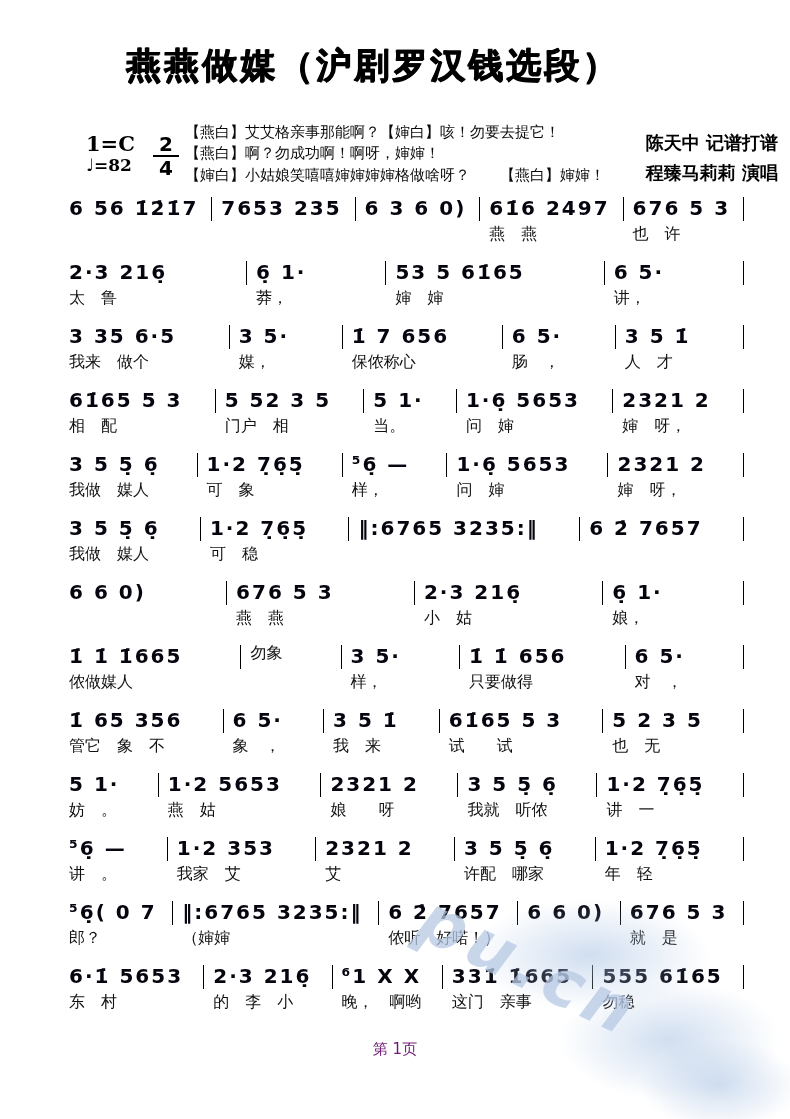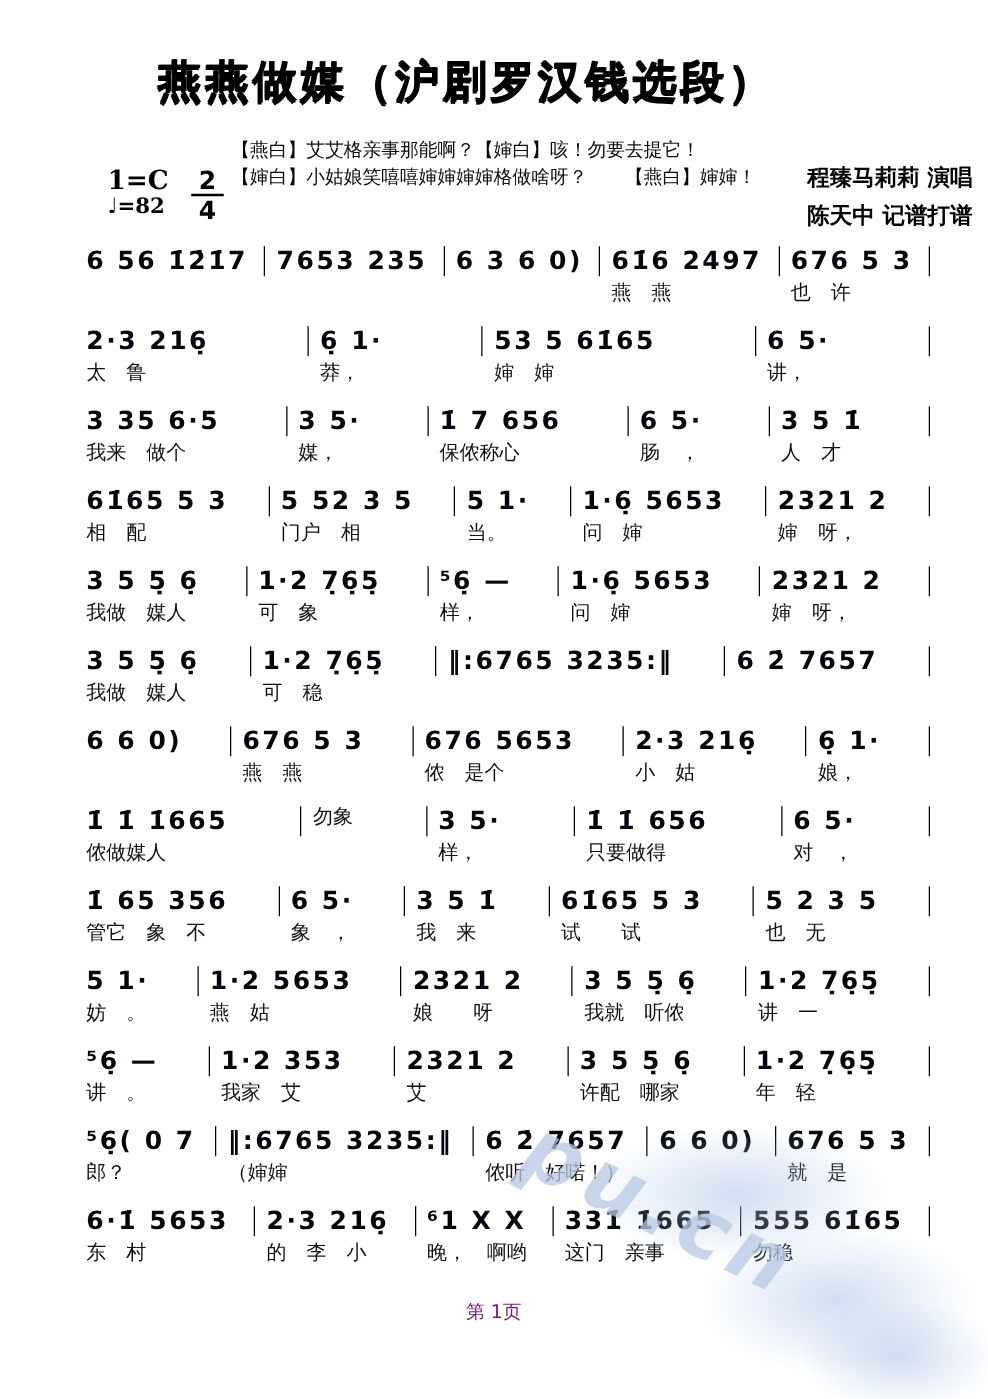--- a/index.html
+++ b/index.html
@@ -16,21 +16,21 @@
     transform:translateX(-22px);
     font-size:35px;font-weight:bold;letter-spacing:3px;
     text-shadow:1px 0 0 #000, 0 1px 0 #000;
   }
   .keyblock{position:absolute;left:86px;top:132px;line-height:1.15;}
   .keyblock .key{font-family:"DejaVu Serif","Liberation Serif",serif;font-size:21px;font-weight:bold;}
   .keyblock .tempo{font-family:"DejaVu Serif","Liberation Serif",serif;font-size:17px;font-weight:bold;}
   .timesig{position:absolute;left:153px;top:134px;width:26px;text-align:center;line-height:1.0;}
   .timesig .num{font-size:20px;font-weight:bold;border-bottom:2px solid #000;display:block;padding-bottom:1px;}
   .timesig .den{font-size:20px;font-weight:bold;display:block;padding-top:1px;}
-  .dialog{position:absolute;left:185px;top:110px;width:425px;font-size:15px;line-height:1.42;color:#0a0a0a;font-weight:500;}
+  .dialog{position:absolute;left:185px;top:122px;width:425px;font-size:15px;line-height:1.42;color:#0a0a0a;font-weight:500;}
   .credits{position:absolute;right:12px;top:128px;font-size:18px;font-weight:bold;line-height:1.65;text-align:left;}
 
   
   .score{position:absolute;top:194px;left:60px;right:46px;}
   .system{display:flex;width:100%;margin-bottom:9px;}
   .measure{flex:1 1 auto;position:relative;padding:0 7px 0 9px;}
   .measure::after{
     content:"";position:absolute;right:0;top:3px;height:24px;
     border-right:1.6px solid #000;
   }
@@ -68,26 +68,27 @@
     <div class="tempo">♩=82</div>
   </div>
 
   <div class="timesig">
     <span class="num">2</span>
     <span class="den">4</span>
   </div>
 
   <div class="dialog">
     <div>【燕白】艾艾格亲事那能啊？【婶白】咳！勿要去提它！</div>
+    <div>【燕白】啊？勿成功啊！啊呀，婶婶！</div>
     <div>【婶白】小姑娘笑嘻嘻婶婶婶婶格做啥呀？　　【燕白】婶婶！</div>
   </div>
 
   <div class="credits">
+    <div>陈天中 记谱打谱</div>
     <div>程臻马莉莉 演唱</div>
-    <div>陈天中 记谱打谱</div>
   </div>
 
   <div class="score">
       <div class="system">
         <div class="measure">
           <div class="notes">6 56 1̇2̇1̇7</div>
           <div class="lyric"></div>
         </div>
         <div class="measure">
           <div class="notes">7653 235</div>
@@ -209,24 +210,20 @@
         </div>
       </div>
       <div class="system">
         <div class="measure">
           <div class="notes">6 6 0)</div>
           <div class="lyric"></div>
         </div>
         <div class="measure">
           <div class="notes">676 5 3</div>
           <div class="lyric">燕　燕</div>
-        </div>
-        <div class="measure">
-          <div class="notes">676 5653</div>
-          <div class="lyric">侬　是个</div>
         </div>
         <div class="measure">
           <div class="notes">2·3 216̣</div>
           <div class="lyric">小　姑</div>
         </div>
         <div class="measure">
           <div class="notes">6̣ 1·</div>
           <div class="lyric">娘，</div>
         </div>
       </div>

